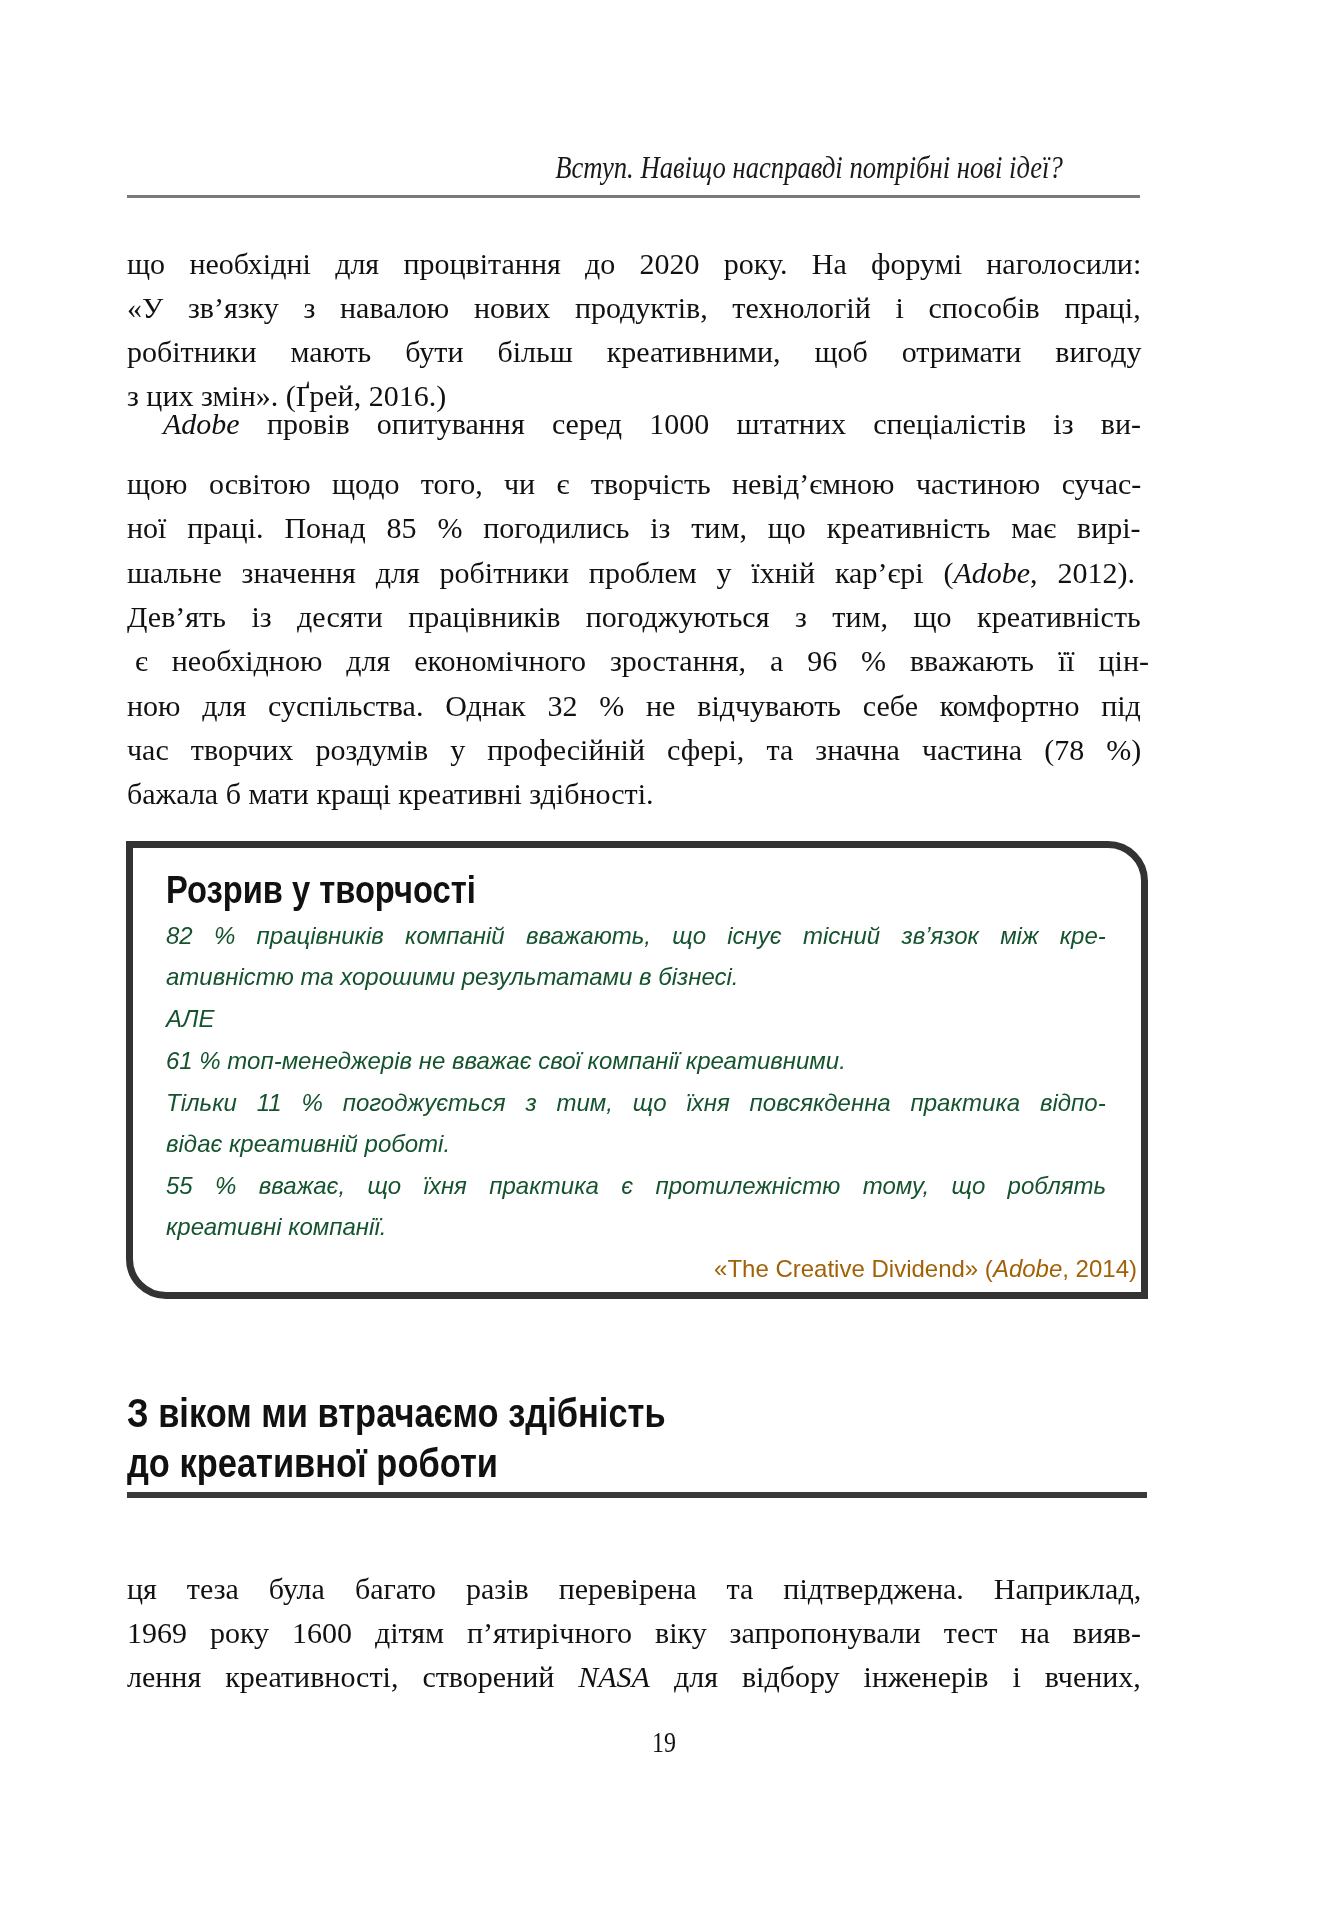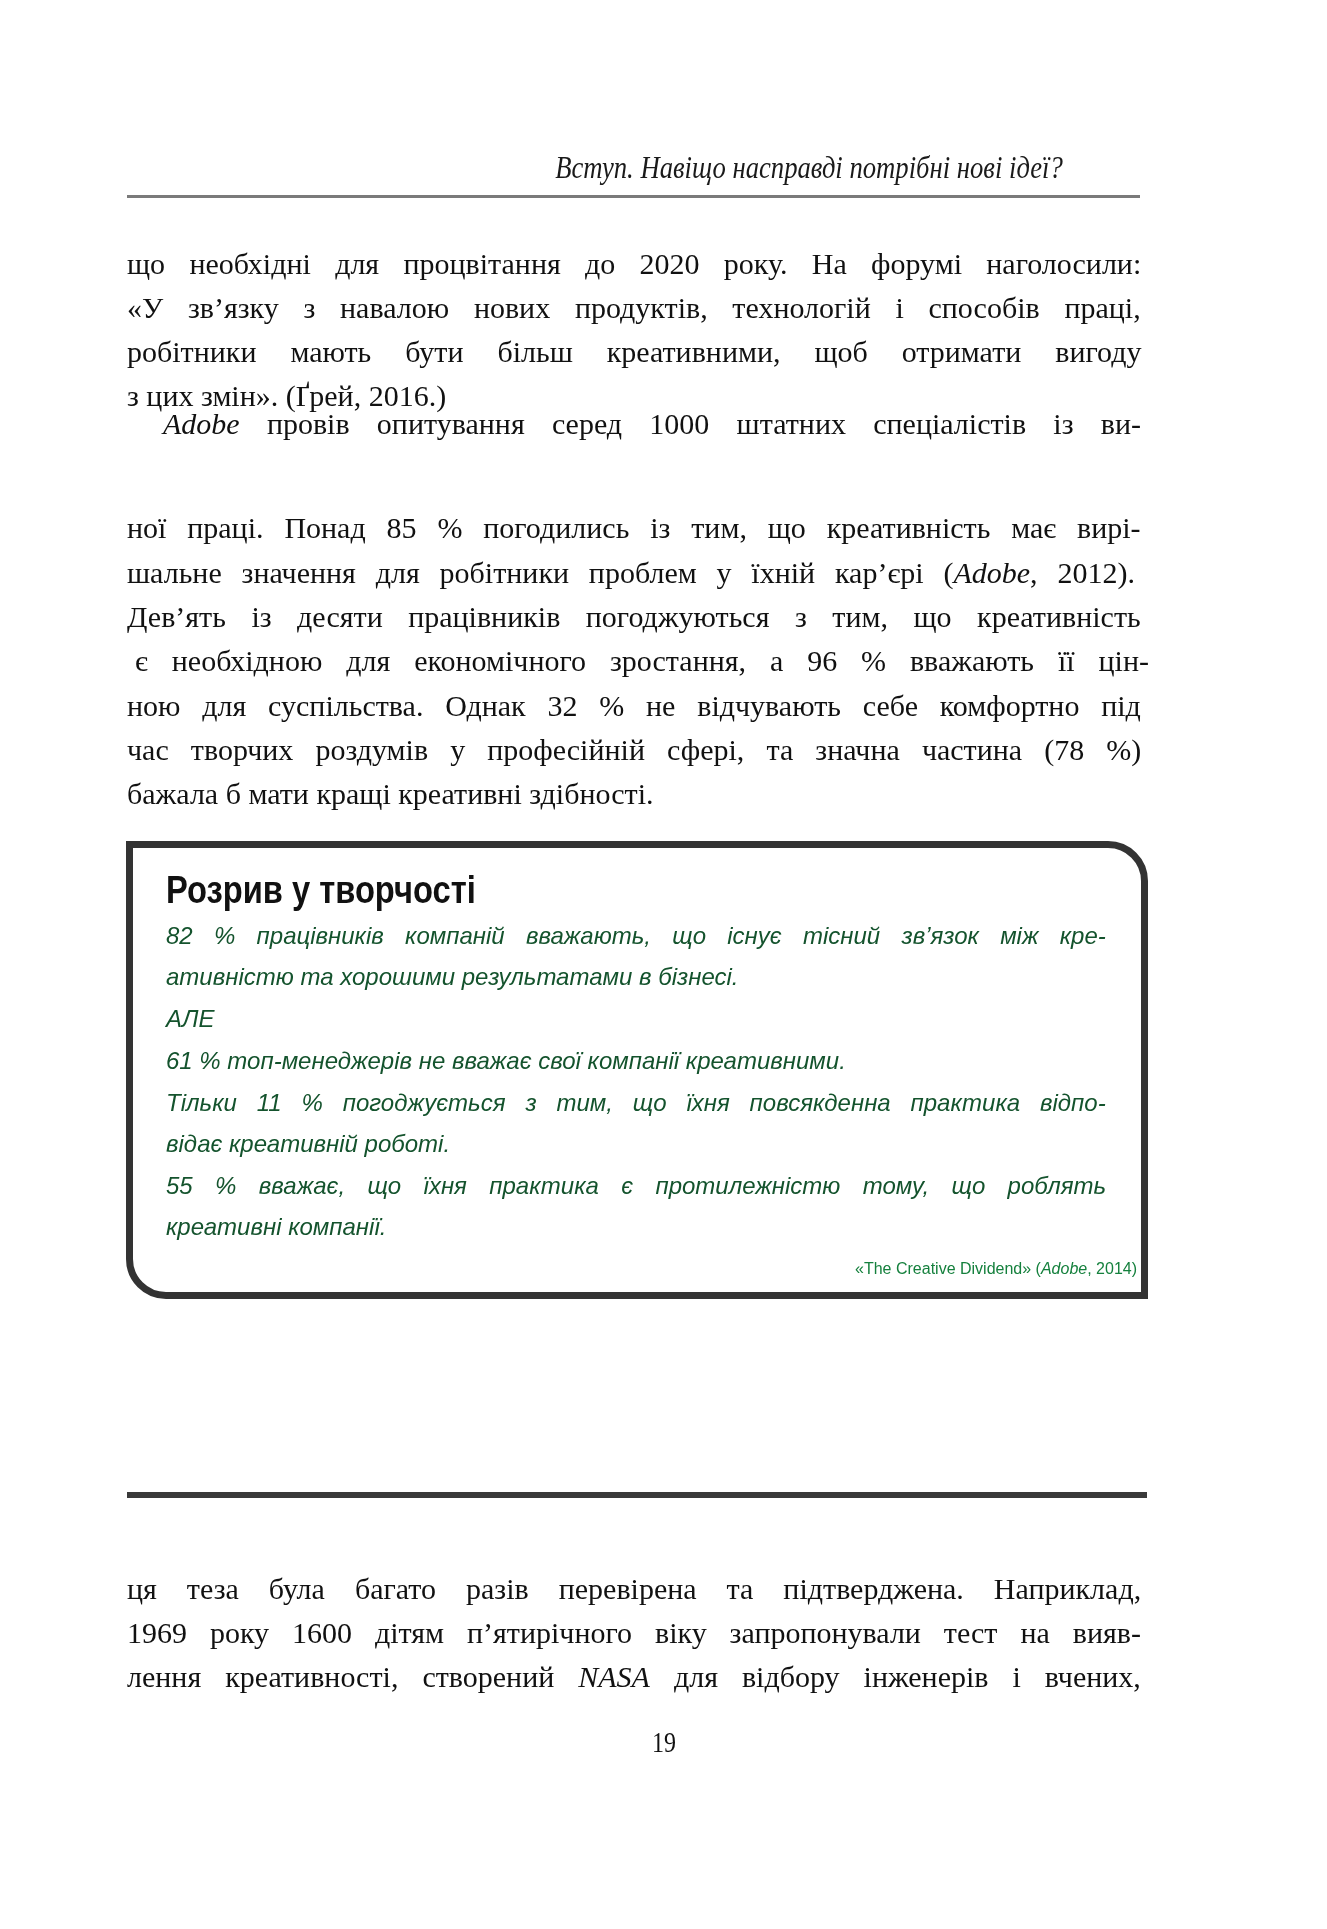--- a/index.html
+++ b/index.html
@@ -41,21 +41,21 @@
     transform: scaleX(0.86); transform-origin: left center;
   }
   .bline {
     position: absolute; left: 166px; width: 940px; height: 36px;
     font-family: "Liberation Sans", "DejaVu Sans", sans-serif; font-style: italic; font-size: 24px; line-height: 36px;
     color: #14532d; white-space: nowrap;
   }
   .bline.justify { text-align: justify; text-align-last: justify; white-space: normal; }
   .citation {
     position: absolute; right: 190px; top: 1251px; height: 36px;
-    font-family: "Liberation Sans", "DejaVu Sans", sans-serif; font-size: 16px; line-height: 36px; color: #15803d; white-space: nowrap;
+    font-family: "Liberation Sans", "DejaVu Sans", sans-serif; font-size: 24px; line-height: 36px; color: #a16207; white-space: nowrap;
   }
 
   
   .section-heading {
     position: absolute; left: 127px; top: 1388px; width: 1014px;
     font-family: "Liberation Sans", "DejaVu Sans", sans-serif; font-weight: bold; font-size: 41px; line-height: 50px; color: #111;
   }
   .section-heading .hl { display: block; white-space: nowrap; transform: scaleX(0.84); transform-origin: left center; }
   .heading-rule { position: absolute; left: 127px; width: 1020px; top: 1492px; height: 6px; background: #3a3a3a; }
 
@@ -76,20 +76,21 @@
   <div class="header-rule"></div>
 
   <div class="line justify" style="top:242px"><span class="inner" style="display: inline-block; white-space: nowrap; width: auto; word-spacing: 16.7778px;">що необхідні для процвітання до 2020 року. На форумі наголосили:</span></div>
   <div class="line justify" style="top:286px"><span class="inner" style="display: inline-block; white-space: nowrap; width: auto; word-spacing: 17.2222px;">«У зв’язку з навалою нових продуктів, технологій і способів праці,</span></div>
   <div class="line justify" style="top:330px"><span class="inner" style="display: inline-block; white-space: nowrap; width: auto; word-spacing: 26.4286px;">робітники мають бути більш креативними, щоб отримати вигоду</span></div>
   <div class="line" style="top:374px"><span class="inner" style="display: inline-block; white-space: nowrap; width: auto;">з цих змін». (Ґрей, 2016.)</span></div>
 
   <div class="line indent justify" style="top:402px">
     <span class="inner" style="display: inline-block; white-space: nowrap; width: auto; word-spacing: 19.75px;"><span class="it">Adobe</span><span> провів опитування серед 1000 штатних спеціалістів із ви-</span></span>
   </div>
+  <div class="line justify" style="top:462px"><span class="inner" style="display: inline-block; white-space: nowrap; width: auto; word-spacing: 13.8889px;">щою освітою щодо того, чи є творчість невід’ємною частиною сучас-</span></div>
   <div class="line justify" style="top:506px"><span class="inner" style="display: inline-block; white-space: nowrap; width: auto; word-spacing: 13.3636px;">ної праці. Понад 85 % погодились із тим, що креативність має вирі-</span></div>
   <div class="line justify" style="top:551px">
     <span class="inner" style="display: inline-block; white-space: nowrap; width: auto; word-spacing: 12.3333px;"><span>шальне значення для робітники проблем у їхній кар’єрі (</span><span class="it">Adobe</span><span>, 2012).</span></span>
   </div>
   <div class="line justify" style="top:595px"><span class="inner" style="display: inline-block; white-space: nowrap; width: auto; word-spacing: 18px;">Дев’ять із десяти працівників погоджуються з тим, що креативність</span></div>
   <div class="line justify" style="top:639px"><span class="inner" style="display: inline-block; white-space: nowrap; width: auto; word-spacing: 16.4px; margin-left: 8px;">є необхідною для економічного зростання, а 96 % вважають її цін-</span></div>
   <div class="line justify" style="top:684px"><span class="inner" style="display: inline-block; white-space: nowrap; width: auto; word-spacing: 14.3px;">ною для суспільства. Однак 32 % не відчувають себе комфортно під</span></div>
   <div class="line justify" style="top:728px"><span class="inner" style="display: inline-block; white-space: nowrap; width: auto; word-spacing: 14.6px;">час творчих роздумів у професійній сфері, та значна частина (78 %)</span></div>
   <div class="line" style="top:772px"><span class="inner" style="display: inline-block; white-space: nowrap; width: auto;">бажала б мати кращі креативні здібності.</span></div>
 
@@ -98,20 +99,24 @@
   <div class="bline justify" style="top: 918px; display: inline-block; white-space: nowrap; width: auto; word-spacing: 14.6px;">82 % працівників компаній вважають, що існує тісний зв’язок між кре-</div>
   <div class="bline" style="top: 959px; display: inline-block; white-space: nowrap; width: auto;">ативністю та хорошими результатами в бізнесі.</div>
   <div class="bline" style="top: 1001px; display: inline-block; white-space: nowrap; width: auto;">АЛЕ</div>
   <div class="bline" style="top: 1043px; display: inline-block; white-space: nowrap; width: auto;">61 % топ-менеджерів не вважає свої компанії креативними.</div>
   <div class="bline justify" style="top: 1085px; display: inline-block; white-space: nowrap; width: auto; word-spacing: 13.2px;">Тільки 11 % погоджується з тим, що їхня повсякденна практика відпо-</div>
   <div class="bline" style="top: 1126px; display: inline-block; white-space: nowrap; width: auto;">відає креативній роботі.</div>
   <div class="bline justify" style="top: 1168px; display: inline-block; white-space: nowrap; width: auto; word-spacing: 15.7px;">55 % вважає, що їхня практика є протилежністю тому, що роблять</div>
   <div class="bline" style="top: 1209px; display: inline-block; white-space: nowrap; width: auto;">креативні компанії.</div>
   <div class="citation"><span>«The Creative Dividend» (</span><span class="it">Adobe</span><span>, 2014)</span></div>
 
+  <div class="section-heading">
+    <span class="hl">З віком ми втрачаємо здібність</span>
+    <span class="hl">до креативної роботи</span>
+  </div>
   <div class="heading-rule"></div>
 
   <div class="line justify" style="top:1567px"><span class="inner" style="display: inline-block; white-space: nowrap; width: auto; word-spacing: 22.5px;">ця теза була багато разів перевірена та підтверджена. Наприклад,</span></div>
   <div class="line justify" style="top:1611px"><span class="inner" style="display: inline-block; white-space: nowrap; width: auto; word-spacing: 15.4444px;">1969 року 1600 дітям п’ятирічного віку запропонували тест на вияв-</span></div>
   <div class="line justify" style="top:1655px">
     <span class="inner" style="display: inline-block; white-space: nowrap; width: auto; word-spacing: 16.5px;"><span>лення креативності, створений </span><span class="it">NASA</span><span> для відбору інженерів і вчених,</span></span>
   </div>
 
   <div class="page-number"><span>19</span></div>
 </div>

